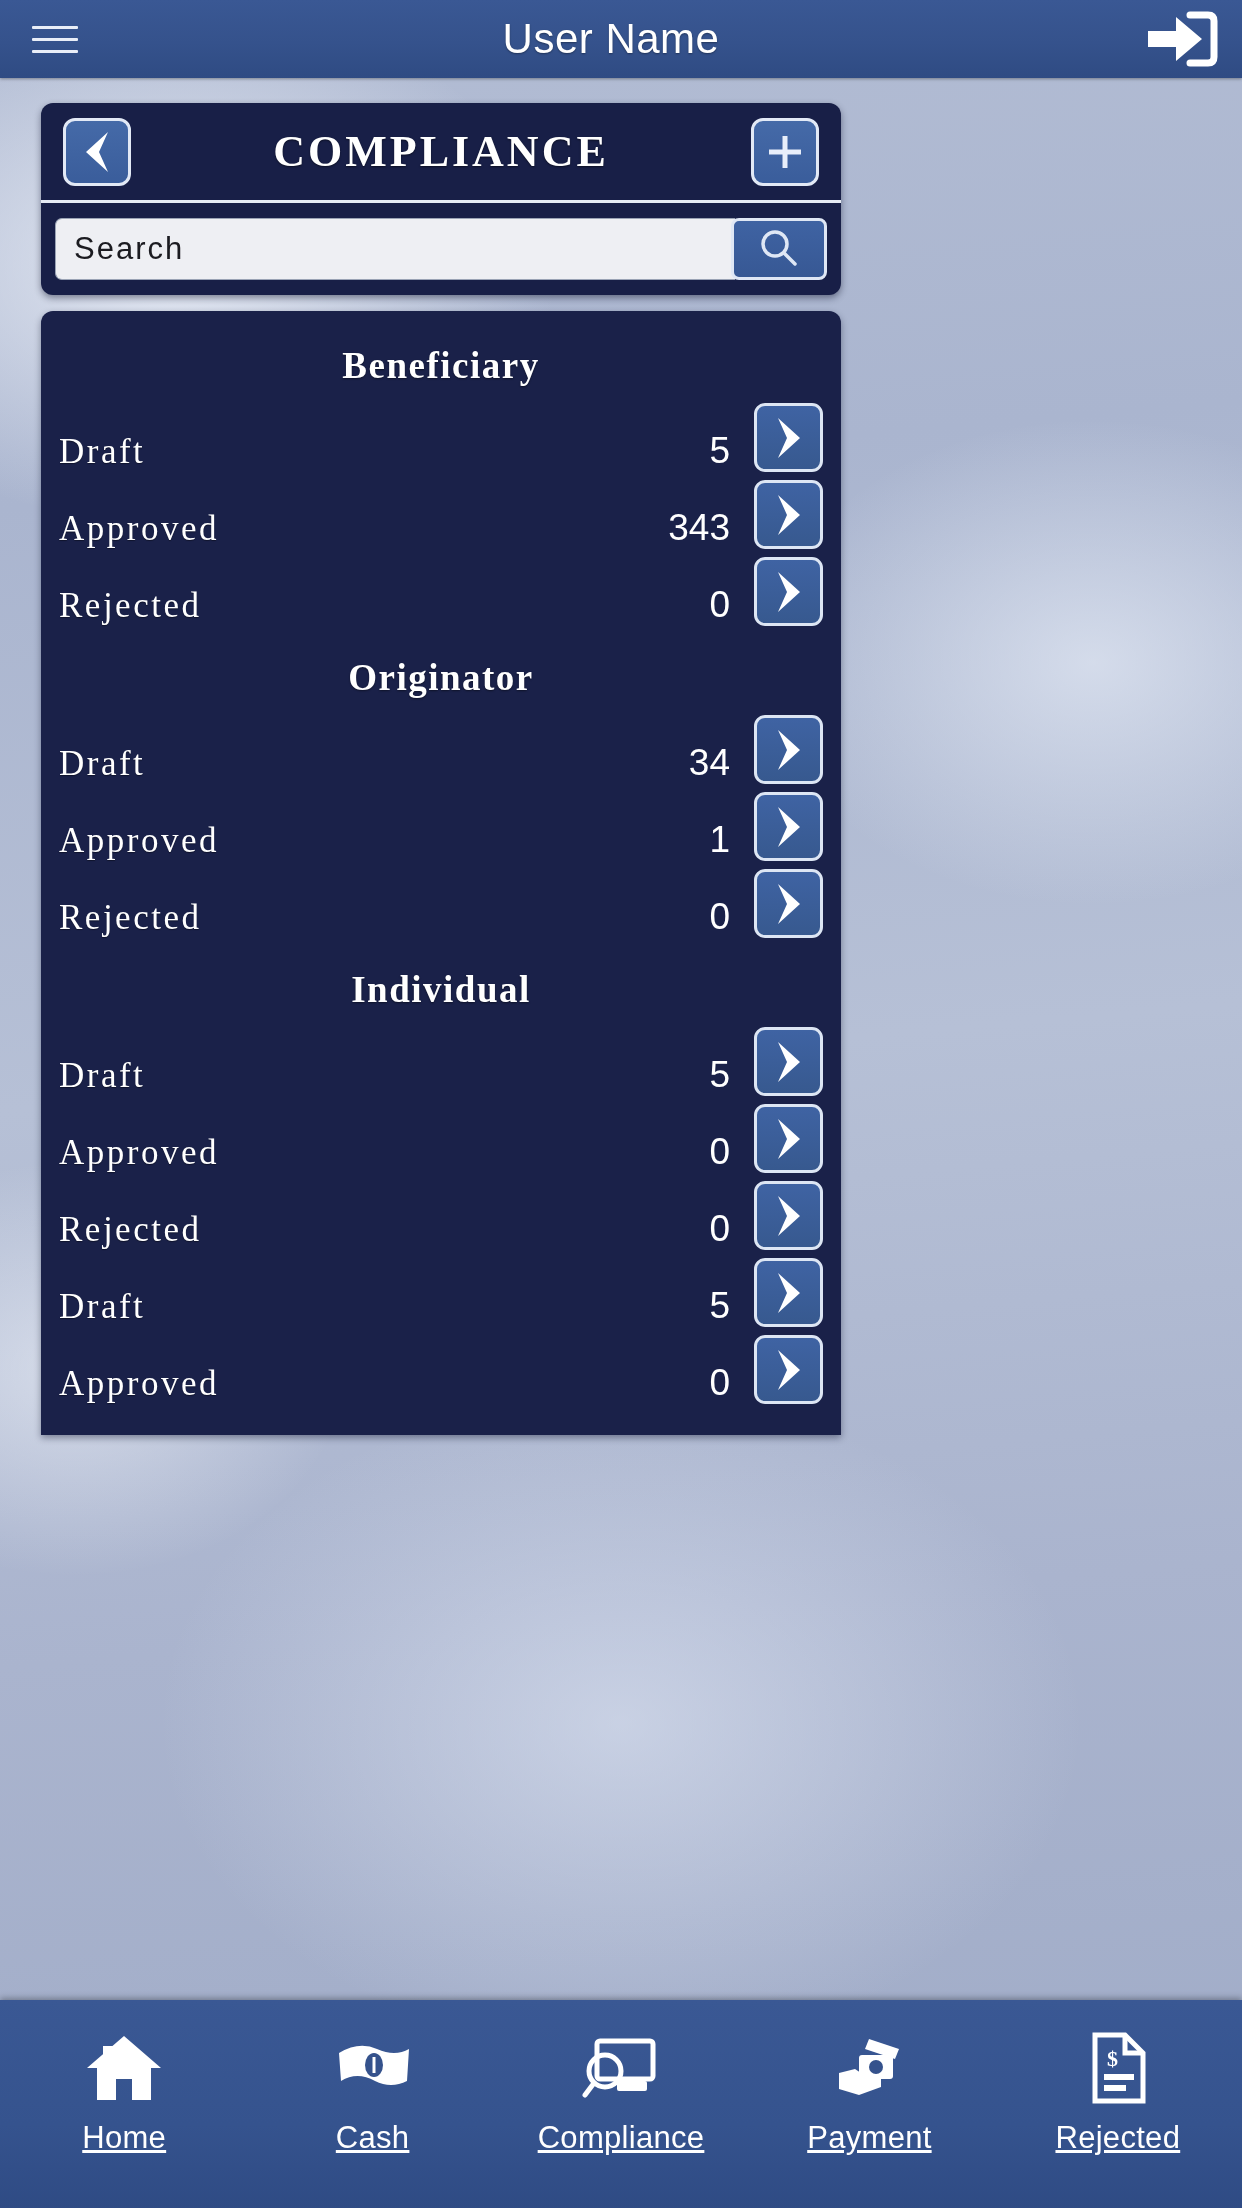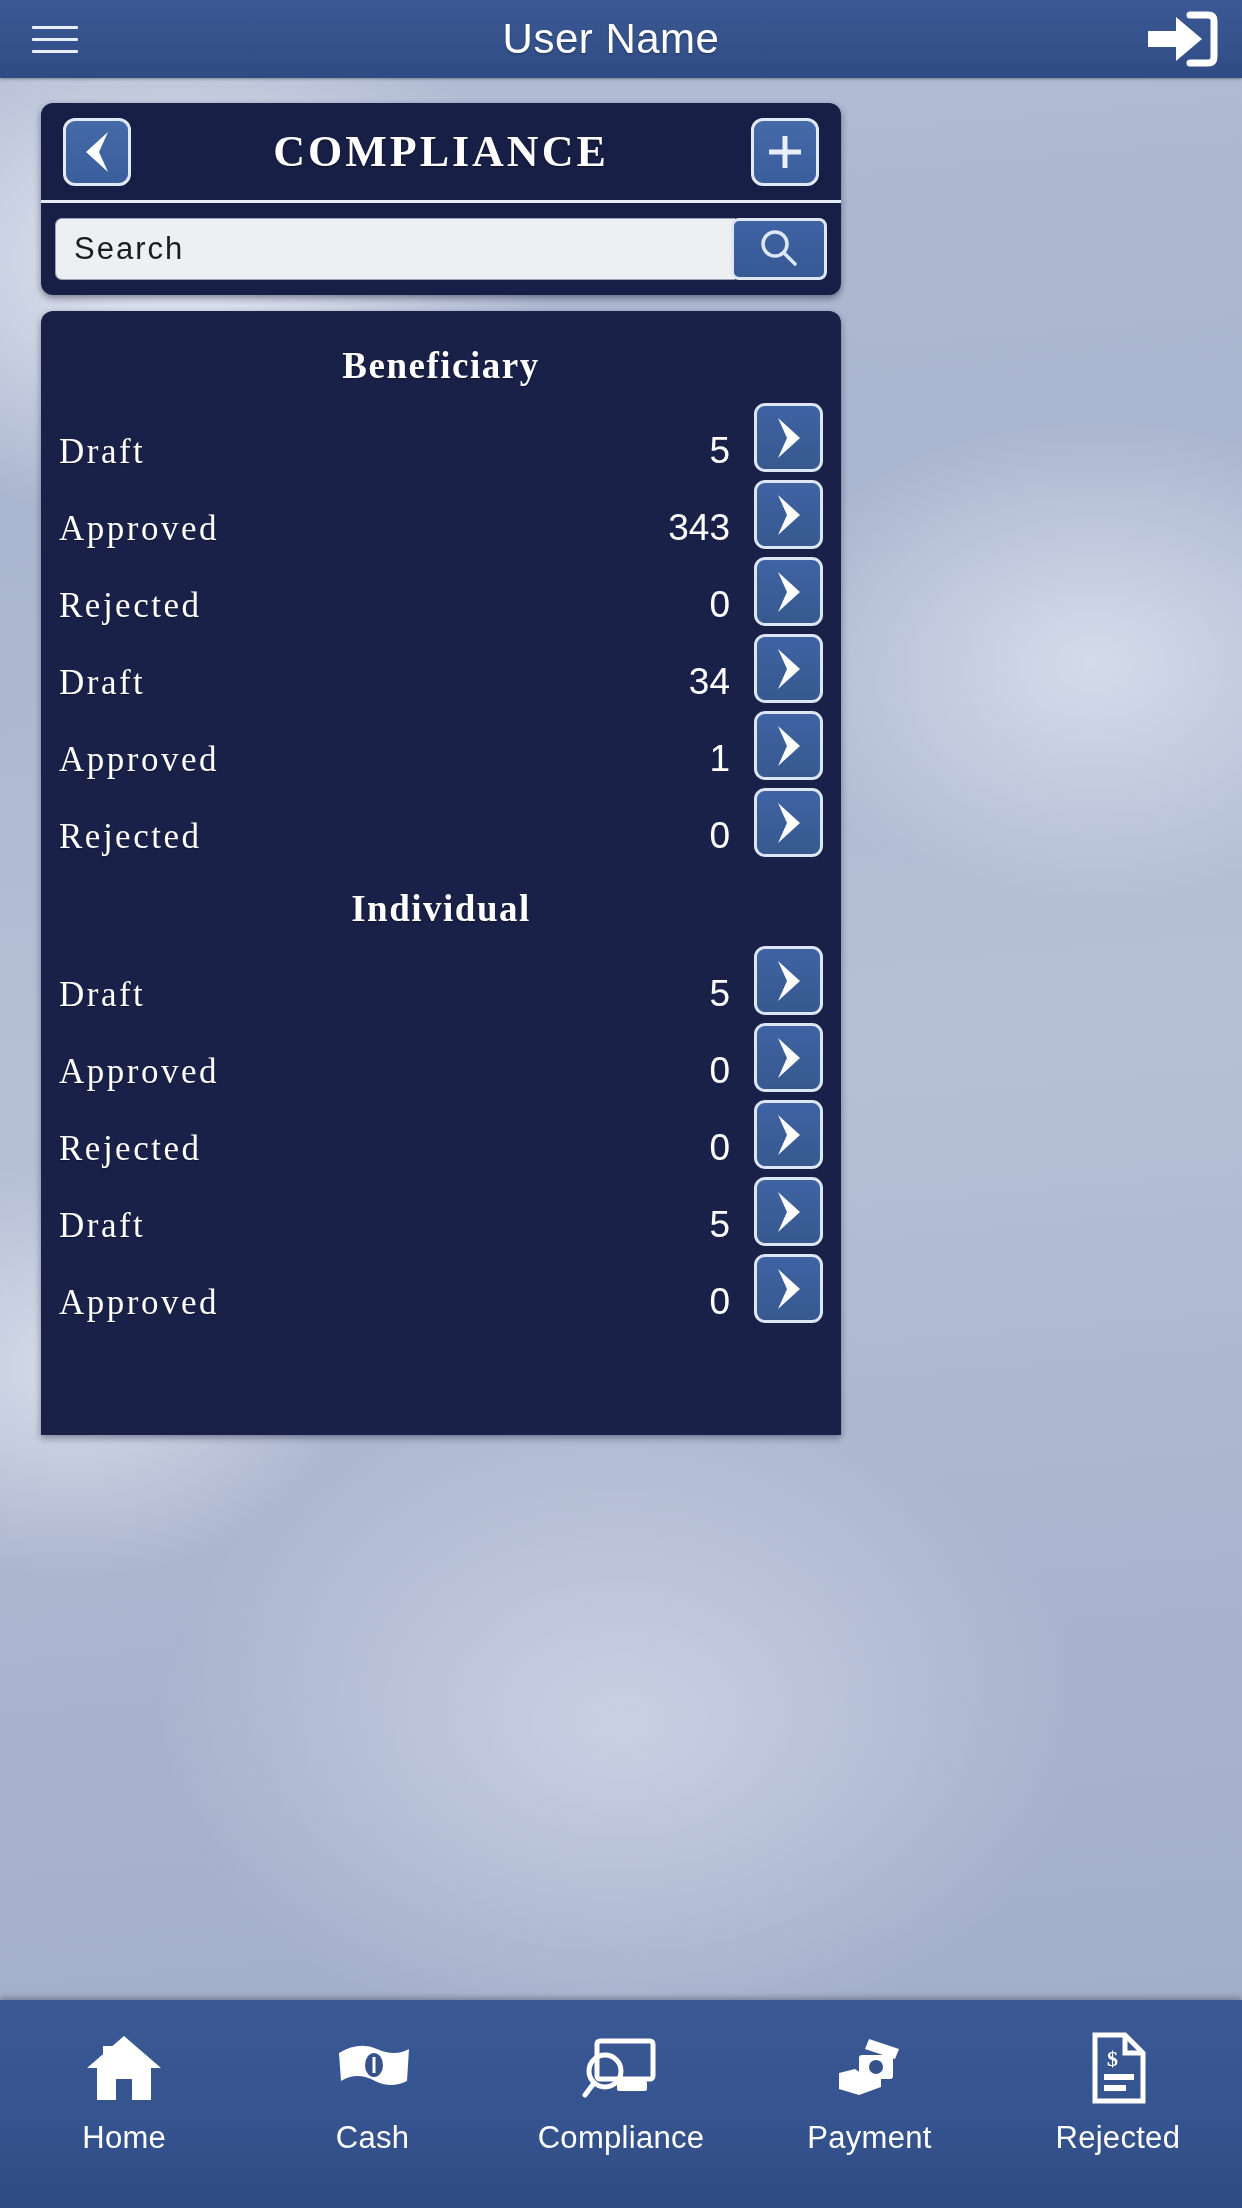--- a/index.html
+++ b/index.html
@@ -247,20 +247,21 @@
     display: flex;
     align-items: center;
     justify-content: center;
   }
   .nav-label {
     margin-top: 16px;
     color: #ffffff;
     font-family: "Liberation Sans", sans-serif;
     font-size: 31px;
     letter-spacing: 0.3px;
+    text-decoration: underline;
   }
 </style>
 </head>
 <body>
 
 <div id="backdrop"></div>
 
 <div id="topbar">
   <div id="hamburger">
     <i></i>
@@ -324,20 +325,21 @@
       </div>
       <div class="row">
         <div class="row-label">Rejected</div>
         <div class="row-count">0</div>
         <div class="arrow-btn">
           <svg width="40" height="44" viewBox="0 0 40 44">
             <path d="M9 2 L31 22 L9 42 L18 22 Z" fill="#ffffff"></path>
           </svg>
         </div>
       </div>
+      <div class="section-title">Originator</div>
       <div class="row">
         <div class="row-label">Draft</div>
         <div class="row-count">34</div>
         <div class="arrow-btn">
           <svg width="40" height="44" viewBox="0 0 40 44">
             <path d="M9 2 L31 22 L9 42 L18 22 Z" fill="#ffffff"></path>
           </svg>
         </div>
       </div>
       <div class="row">

